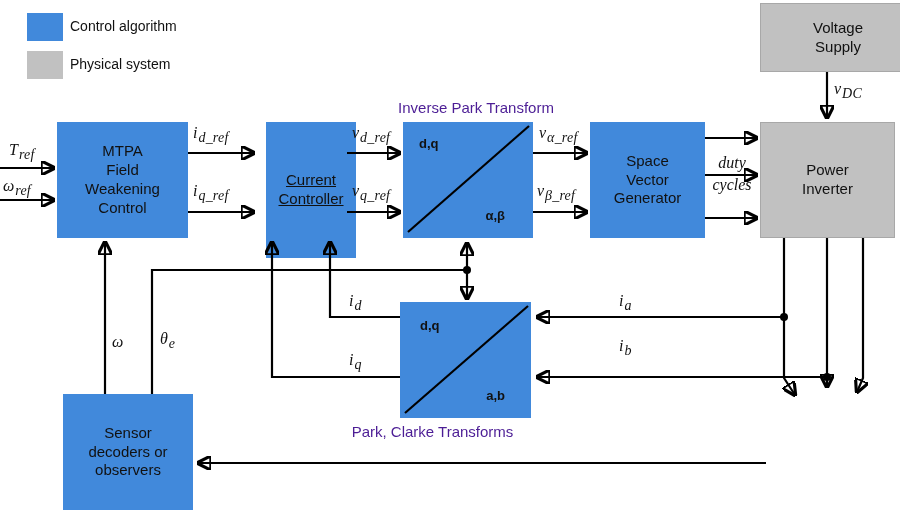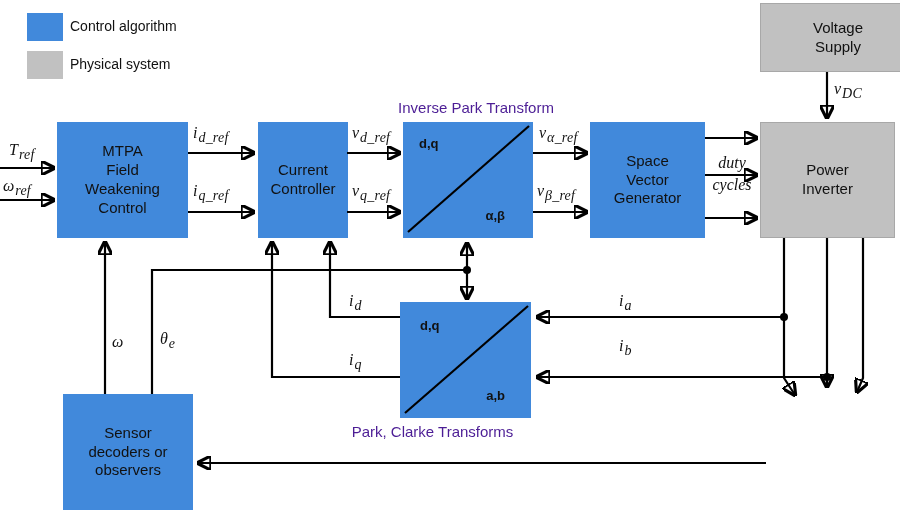--- a/index.html
+++ b/index.html
@@ -88,21 +88,21 @@
   </div>
 
 
   <div class="box blue" style="left:57px;top:122px;width:131px;height:116px;">
     <span class="block-label">MTPA
 Field
 Weakening
 Control</span>
   </div>
 
-  <div class="box blue" style="left:258px;top:122px;width:90px;height:116px;">
+  <div class="box blue" style="left:266px;top:122px;width:90px;height:136px;text-decoration:underline;">
     <span class="block-label">Current
 Controller</span>
   </div>
 
   <div class="box blue" style="left:403px;top:122px;width:130px;height:116px;">
     <span class="corner" style="left:16px;top:14px;">d,q</span>
     <span class="corner" style="right:28px;bottom:14px;">α,β</span>
   </div>
 
   <div class="box blue" style="left:590px;top:122px;width:115px;height:116px;">

